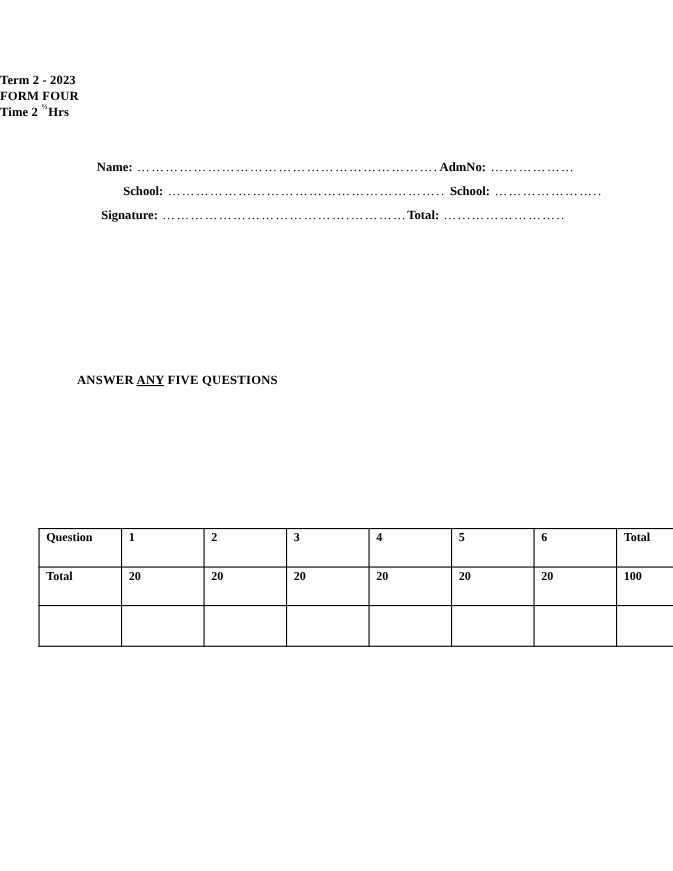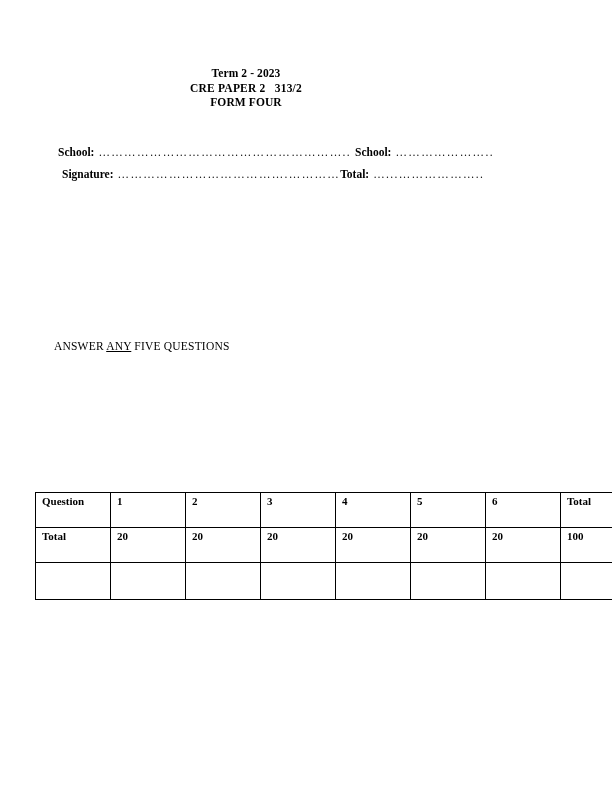--- a/index.html
+++ b/index.html
@@ -24,21 +24,21 @@
     width: 612px;
     height: 792px;
   }
 
   
   .header {
     position: absolute;
     top: 66px;
     left: 0;
     width: 492px;
-    text-align: center;
+    text-align: left;
   }
   .header .hline {
     font-weight: bold;
     font-size: 11.5px;
     line-height: 14.6px;
     letter-spacing: 0.1px;
     white-space: pre;
   }
   .header .hline.paper {
     letter-spacing: 0.2px;
@@ -77,42 +77,42 @@
     font-size: 11.5px;
     color: #111;
     overflow: hidden;
     display: inline-block;
     white-space: nowrap;
   }
   .field-row .gap-sm { display: inline-block; width: 4px; flex: 0 0 auto; }
   .field-row .gap-xs { display: inline-block; width: 1px; flex: 0 0 auto; }
 
   #row-name   { padding-left: 88px; }
-  #row-school { padding-left: 58px; }
-  #row-sig    { padding-left: 62px; }
+  #row-school { padding-left: 112px; }
+  #row-sig    { padding-left: 92px; }
 
   
   .instruction {
     position: absolute;
     top: 340px;
-    left: 54px;
-    font-size: 11.5px;
-    font-weight: normal;
+    left: 70px;
+    font-size: 11.5px;
+    font-weight: bold;
     letter-spacing: 0.2px;
     white-space: pre;
   }
   .instruction .uline {
     text-decoration: underline;
     text-underline-offset: 1px;
   }
 
   
   .marks-table-wrap {
     position: absolute;
-    top: 492px;
+    top: 480px;
     left: 35px;
     width: 542px;
   }
   table.marks {
     border-collapse: collapse;
     width: 542px;
     table-layout: fixed;
   }
   table.marks td {
     border: 1px solid #000000;
@@ -128,26 +128,35 @@
   table.marks td.c-total { width: 78px; }
   table.marks tr.blank td { height: 34px; }
 </style>
 </head>
 <body>
 
 <div class="page">
 
   <div class="header">
     <div class="hline">Term 2 - 2023</div>
-    <div class="hline paper">CRE PAPER 2   313/2</div>
     <div class="hline">FORM FOUR</div>
+    <div class="hline"><span>Time 2 </span><span class="frac">½</span><span>Hrs</span></div>
   </div>
 
   <div class="fields">
 
+    <div class="field-row" id="row-name">
+      <span class="lbl">Name:</span>
+      <span class="gap-sm"></span>
+      <span class="dots">……………………………………………………….</span>
+      <span class="gap-xs"></span>
+      <span class="lbl">AdmNo:</span>
+      <span class="gap-sm"></span>
+      <span class="dots">………………</span>
+    </div>
 
     <div class="field-row" id="row-school">
       <span class="lbl">School:</span>
       <span class="gap-sm"></span>
       <span class="dots">…………………………………………………..</span>
       <span class="gap-sm"></span>
       <span class="lbl">School:</span>
       <span class="gap-sm"></span>
       <span class="dots">…………………..</span>
     </div>

